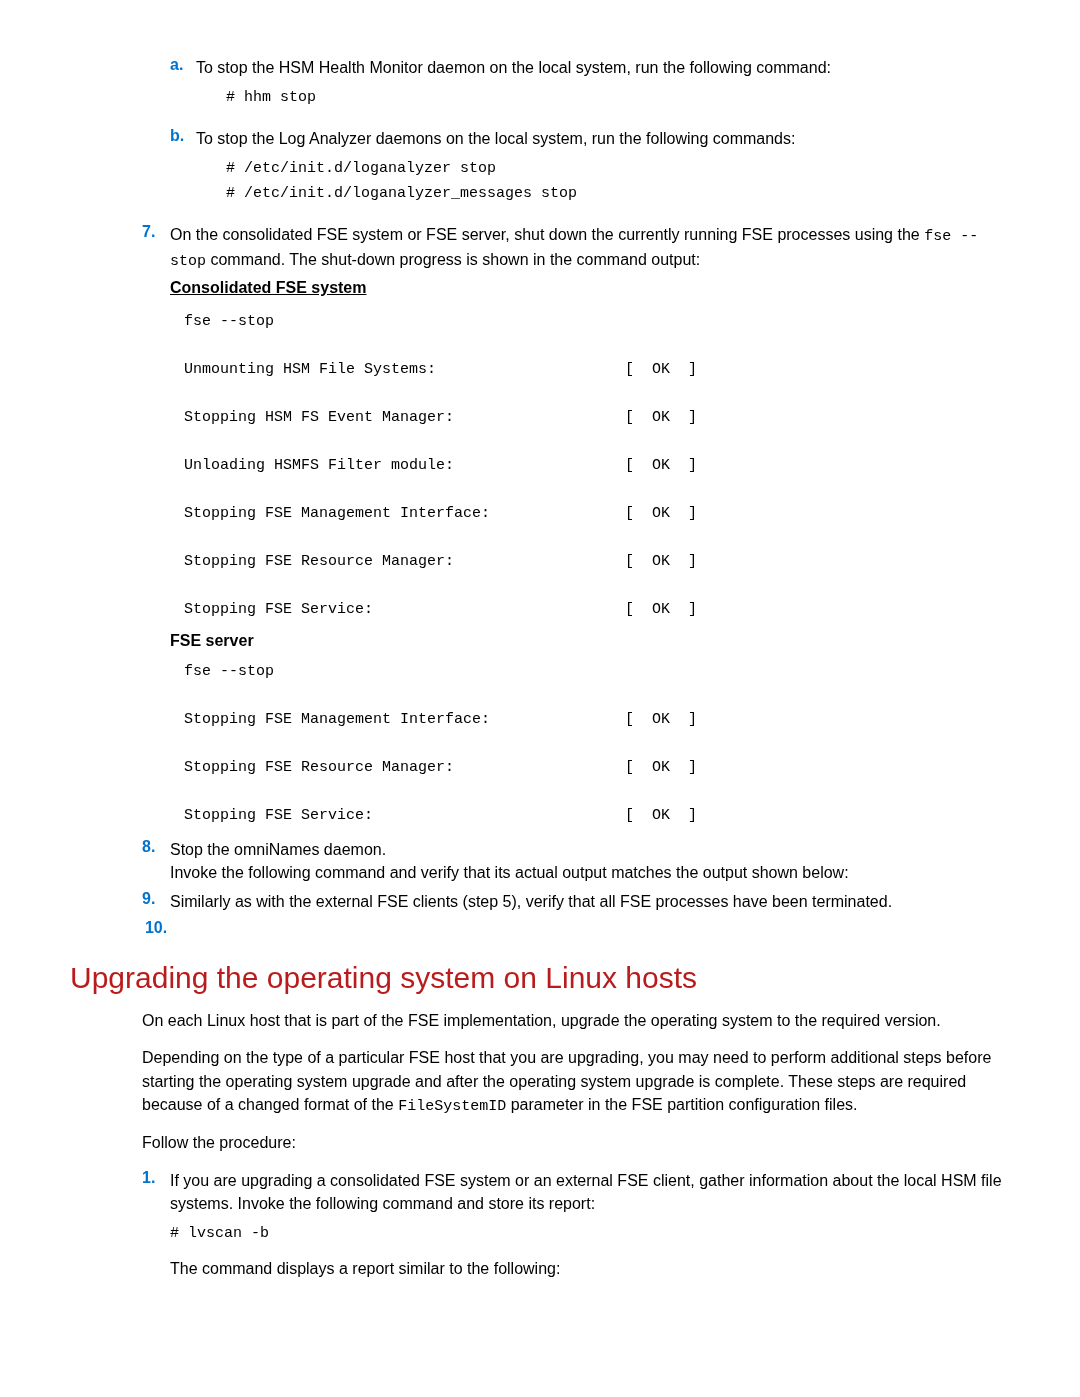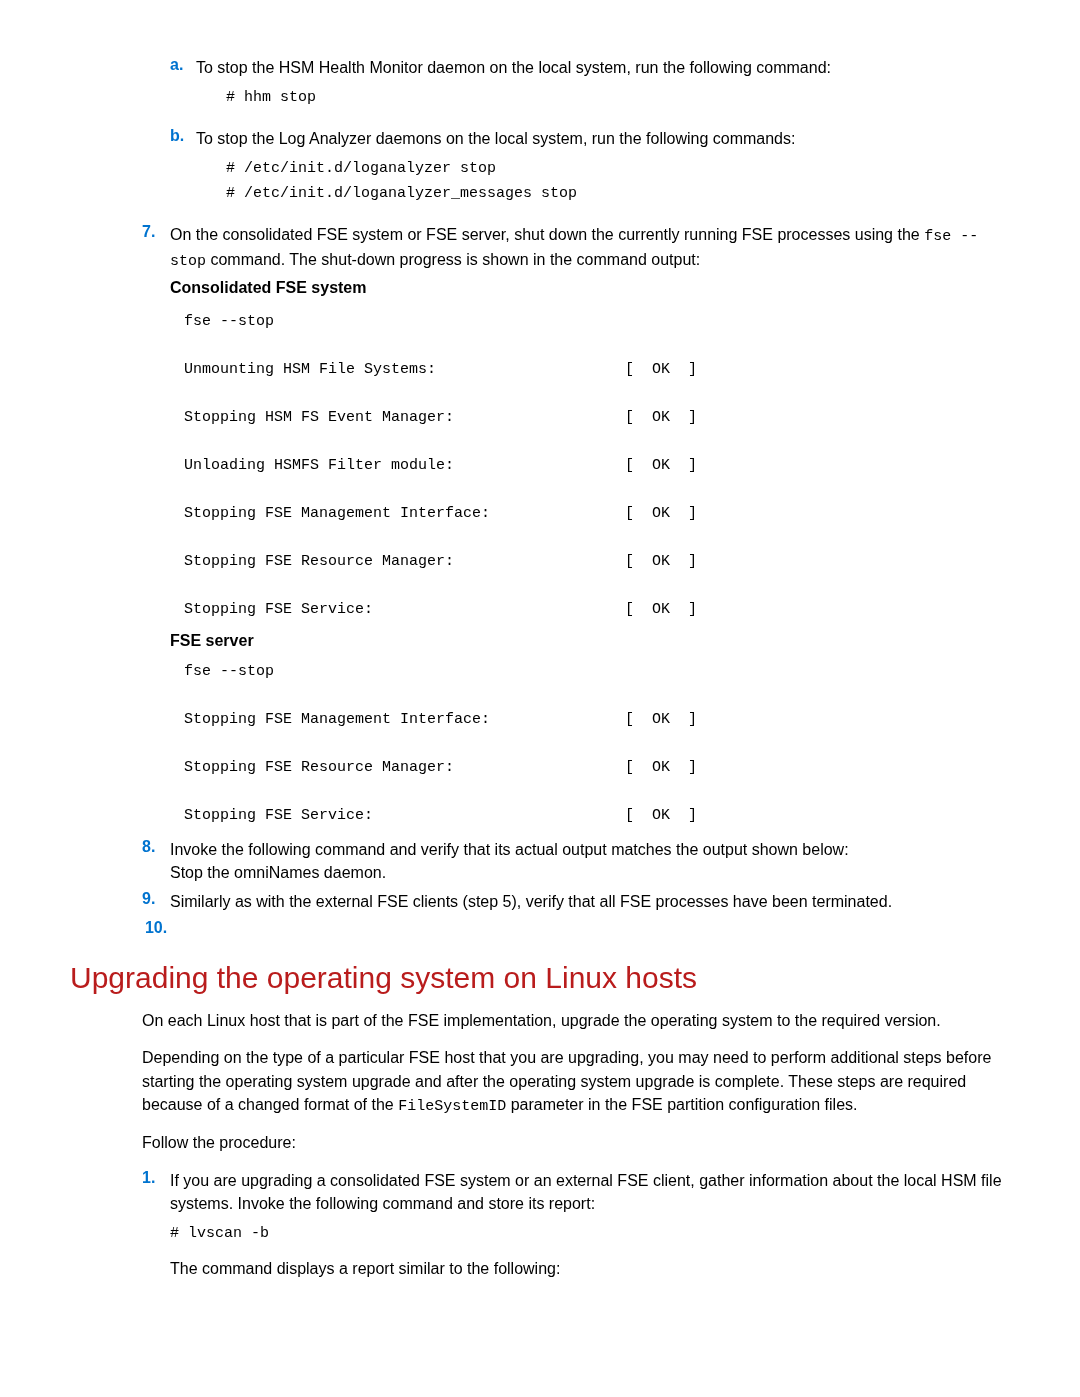--- a/index.html
+++ b/index.html
@@ -77,21 +77,21 @@
     font-weight: normal;
     font-size: 30px;
     margin: 24px 0 14px 0;
     padding-left: 0;
   }
   .para {
     font-size: 16px;
     line-height: 1.45;
     margin: 0 0 14px 72px;
   }
-  .step-body .bold-label { margin-left: 0; }
+  .step-body .bold-label { margin-left: 0; text-decoration: underline; }
 </style>
 </head>
 <body>
 
 <div class="page">
 
   <div class="step" style="margin-left:100px;">
     <div class="substep-num">a.</div>
     <div class="substep-body">
       <span>To stop the HSM Health Monitor daemon on the local system, run the following command:</span>
@@ -136,22 +136,22 @@
 
 Stopping FSE Management Interface:               [  OK  ]
 
 Stopping FSE Resource Manager:                   [  OK  ]
 
 Stopping FSE Service:                            [  OK  ]</div>
 
   <div class="step">
     <div class="step-num">8.</div>
     <div class="step-body">
+      <div>Stop the omniNames daemon.</div>
       <div>Invoke the following command and verify that its actual output matches the output shown below:</div>
-      <div>Stop the omniNames daemon.</div>
     </div>
   </div>
 
 
   <div class="step">
     <div class="step-num">9.</div>
     <div class="step-body">
       <span>Similarly as with the external FSE clients (step 5), verify that all FSE processes have been terminated.</span>
     </div>
   </div>

